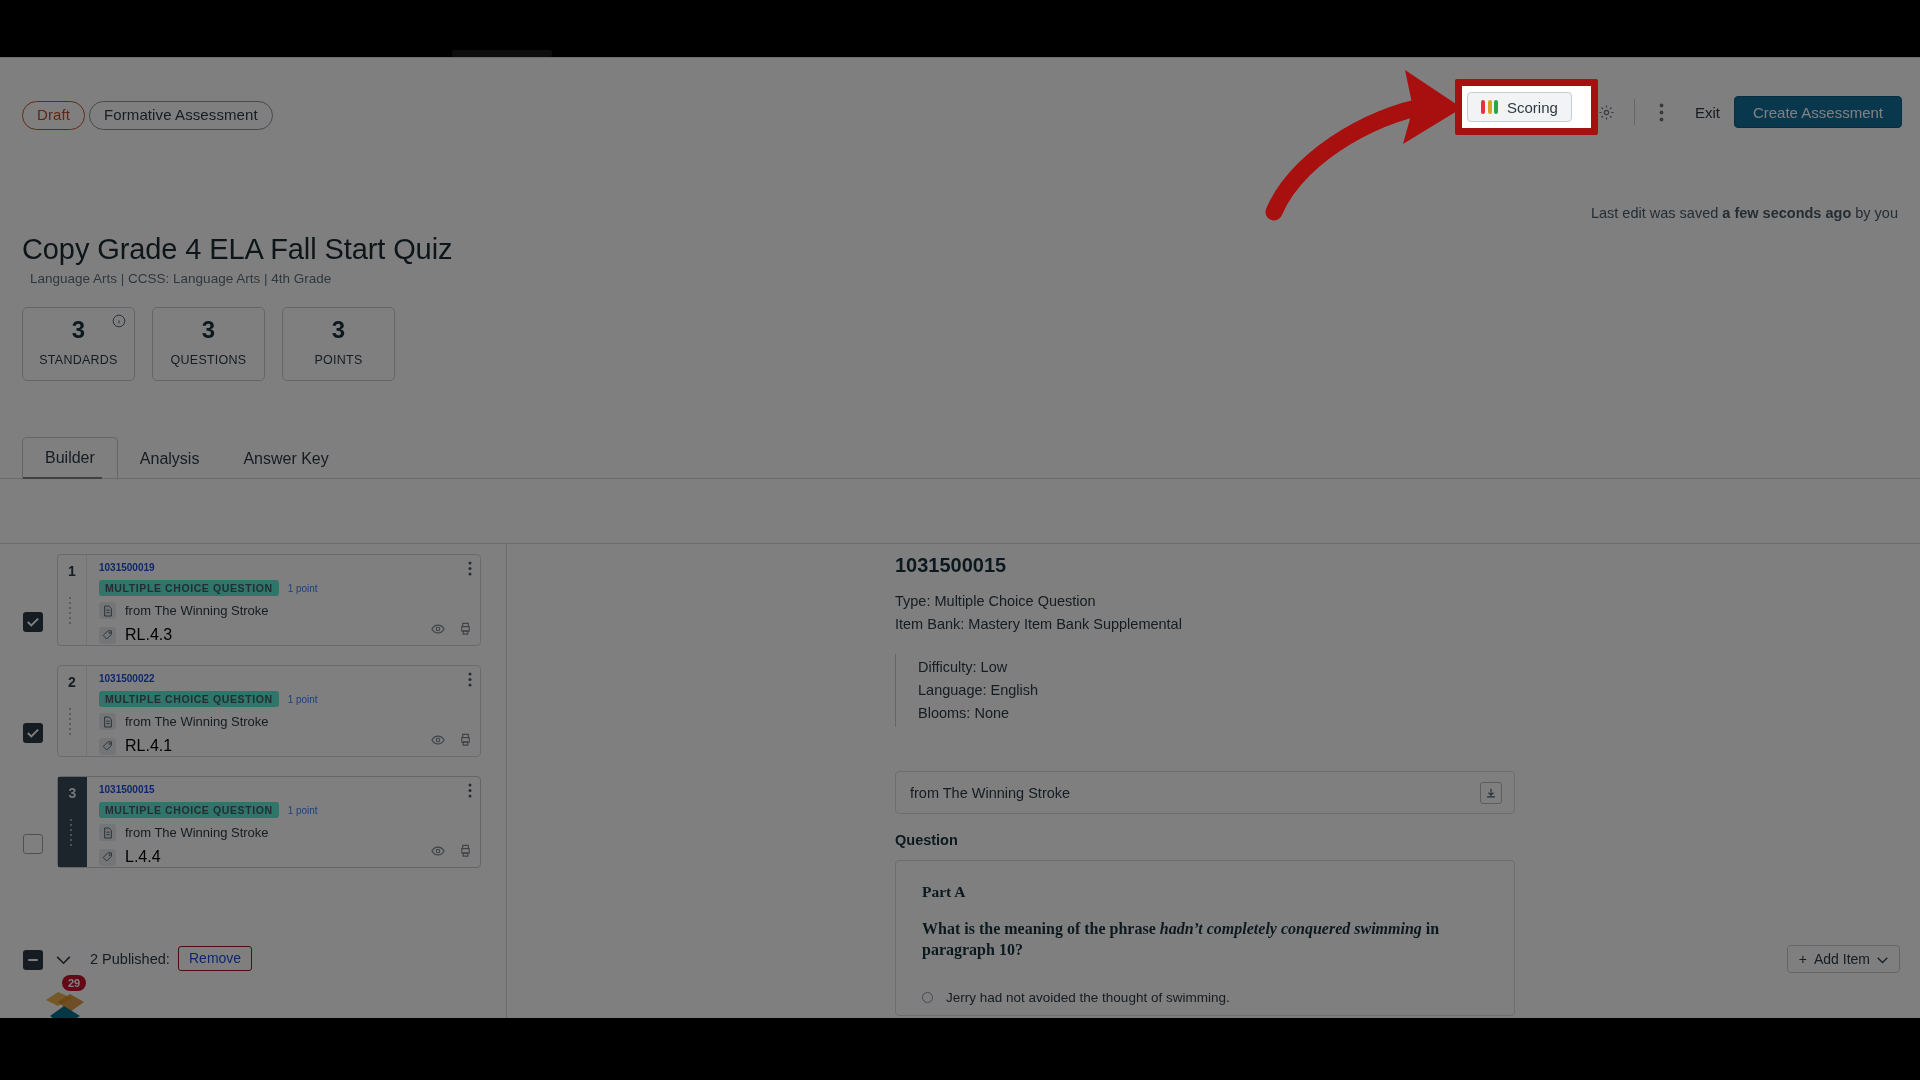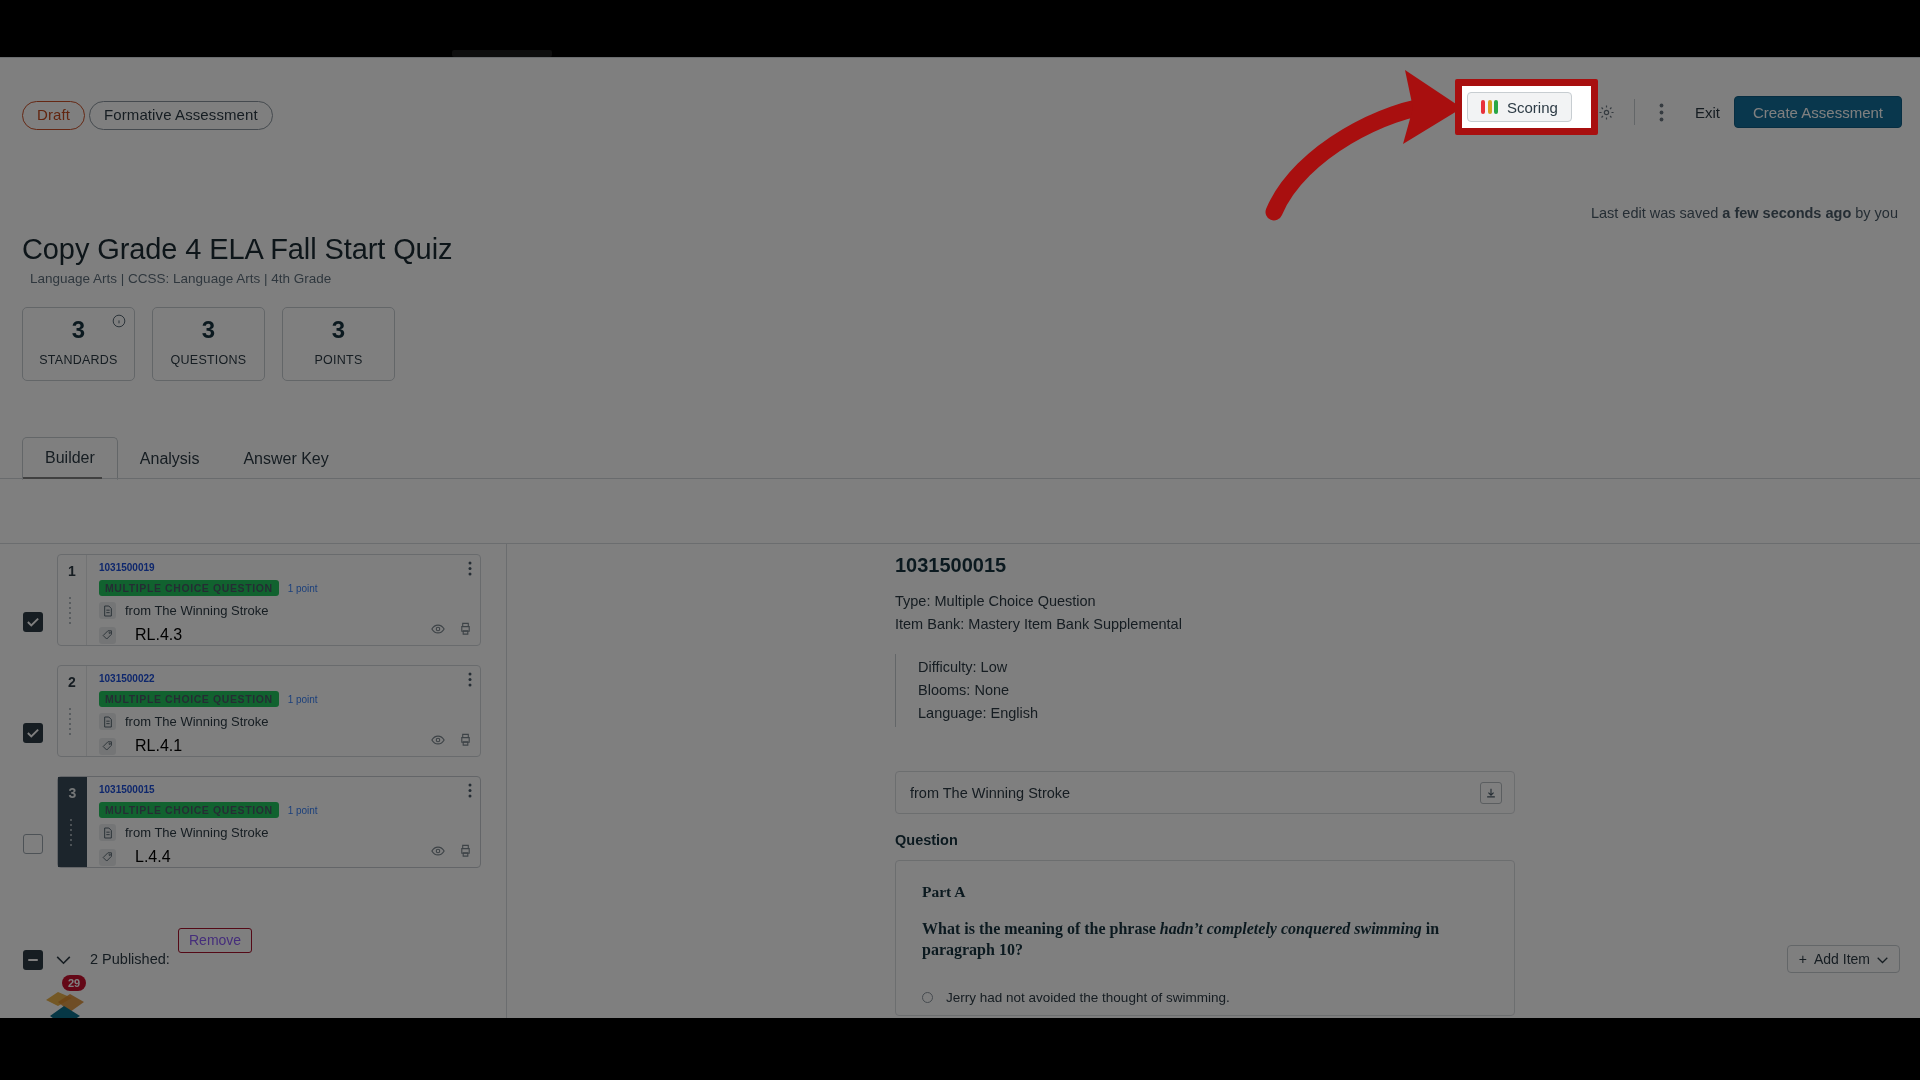--- a/index.html
+++ b/index.html
@@ -116,22 +116,22 @@
   
   .toolrow { position: absolute; left: 0; top: 440px; width: 1920px; height: 46px; }
   .chk-square {
     position: absolute; left: 23px; top: 453px; width: 20px; height: 20px;
     background: #2d3b45; border-radius: 3px; display:flex; align-items:center; justify-content:center;
   }
   .chk-square .dash { width: 10px; height: 2px; background: #fff; border-radius: 1px; }
   .caret { position: absolute; left: 56px; top: 454px; color: #2d3b45; }
   .published-txt { position: absolute; left: 90px; top: 454px; font-size: 14.5px; color: #2d3b45; }
   .remove-btn {
-    position: absolute; left: 178px; top: 431px;
-    border: 1px solid #a8132c; color: #8b5cf6; border-radius: 3px;
+    position: absolute; left: 178px; top: 449px;
+    border: 1px solid #a8132c; color: #1d4ed8; border-radius: 3px;
     padding: 3px 10px 4px; font-size: 14px; background: transparent;
   }
   .additem {
     position: absolute; right: 20px; top: 448px;
     border: 1px solid #c7cdd1; border-radius: 4px; height: 28px;
     display: flex; align-items: center; gap: 7px; padding: 0 11px;
     font-size: 14px; color: #2d3b45; background: transparent;
   }
   .toolrow-rule { position: absolute; left: 0; top: 486px; width: 1920px; height: 1px; background: #d7dade; }
 
@@ -164,31 +164,31 @@
   .grip { width: 9px; }
   .grip i {
     display:block; width:2px; height:2px; background:#9aa4ad; border-radius:50%;
     float:left; margin:1.5px;
   }
   .qcard.selected .grip i { background:#b9c2c8; }
   .qcard .body { flex: 1; padding: 7px 10px 0 12px; position: relative; }
   .qcard .qid { font-size: 10px; color: #1d4ed8; font-weight: bold; }
   .metaline { display:flex; align-items:center; gap: 9px; margin-top: 7px; }
   .pill {
-    background: #22c55e; border-radius: 3px; padding: 2px 6px;
+    background: #5eead4; border-radius: 3px; padding: 2px 6px;
     font-size: 10.5px; letter-spacing: .6px; color: #4a5b68; font-weight: bold;
   }
   .pts { font-size: 10px; color: #3b82f6; }
   .rowline { display:flex; align-items:center; gap: 9px; margin-top: 6px; }
   .miniicon {
     width: 17px; height: 17px; background:#e9ebed; border-radius:3px;
     display:flex; align-items:center; justify-content:center; color:#566570;
   }
   .rowline .txt { font-size: 13px; color: #2d3b45; }
-  .stdline { display:flex; align-items:center; gap: 19px; margin-top: 7px; }
+  .stdline { display:flex; align-items:center; gap: 9px; margin-top: 7px; }
   .card-actions { position: absolute; right: 8px; bottom: 6px; display:flex; gap: 14px; color:#7b868e; }
   .kebab { position: absolute; right: 8px; top: 6px; color: #4a5b68; }
 
   
   .helpbubble {
     position: absolute; left: 36px; top: 915px; width: 56px; height: 56px;
     border-radius: 50%; background: #fff; overflow: hidden;
     display:flex; align-items:center; justify-content:center;
   }
   .badge-count {
@@ -553,22 +553,22 @@
       </svg>
     </div>
     <div class="badge-count">29</div>
 
     <div class="detail">
       <h2>1031500015</h2>
       <div class="kv">Type: Multiple Choice Question</div>
       <div class="kv" style="margin-top:0">Item Bank: Mastery Item Bank Supplemental</div>
       <div class="metabox">
         <div>Difficulty: Low</div>
+        <div>Language: English</div>
         <div>Blooms: None</div>
-        <div>Language: English</div>
       </div>
 
       <div class="stimulus">
         <span>from The Winning Stroke</span>
         <span class="stim-btn">
           <svg width="12" height="12" viewBox="0 0 14 14" fill="none" stroke="currentColor" stroke-width="1.3">
             <path d="M7 2v7M4 6.5L7 9.5l3-3M2.5 11.5h9"></path>
           </svg>
         </span>
       </div>

